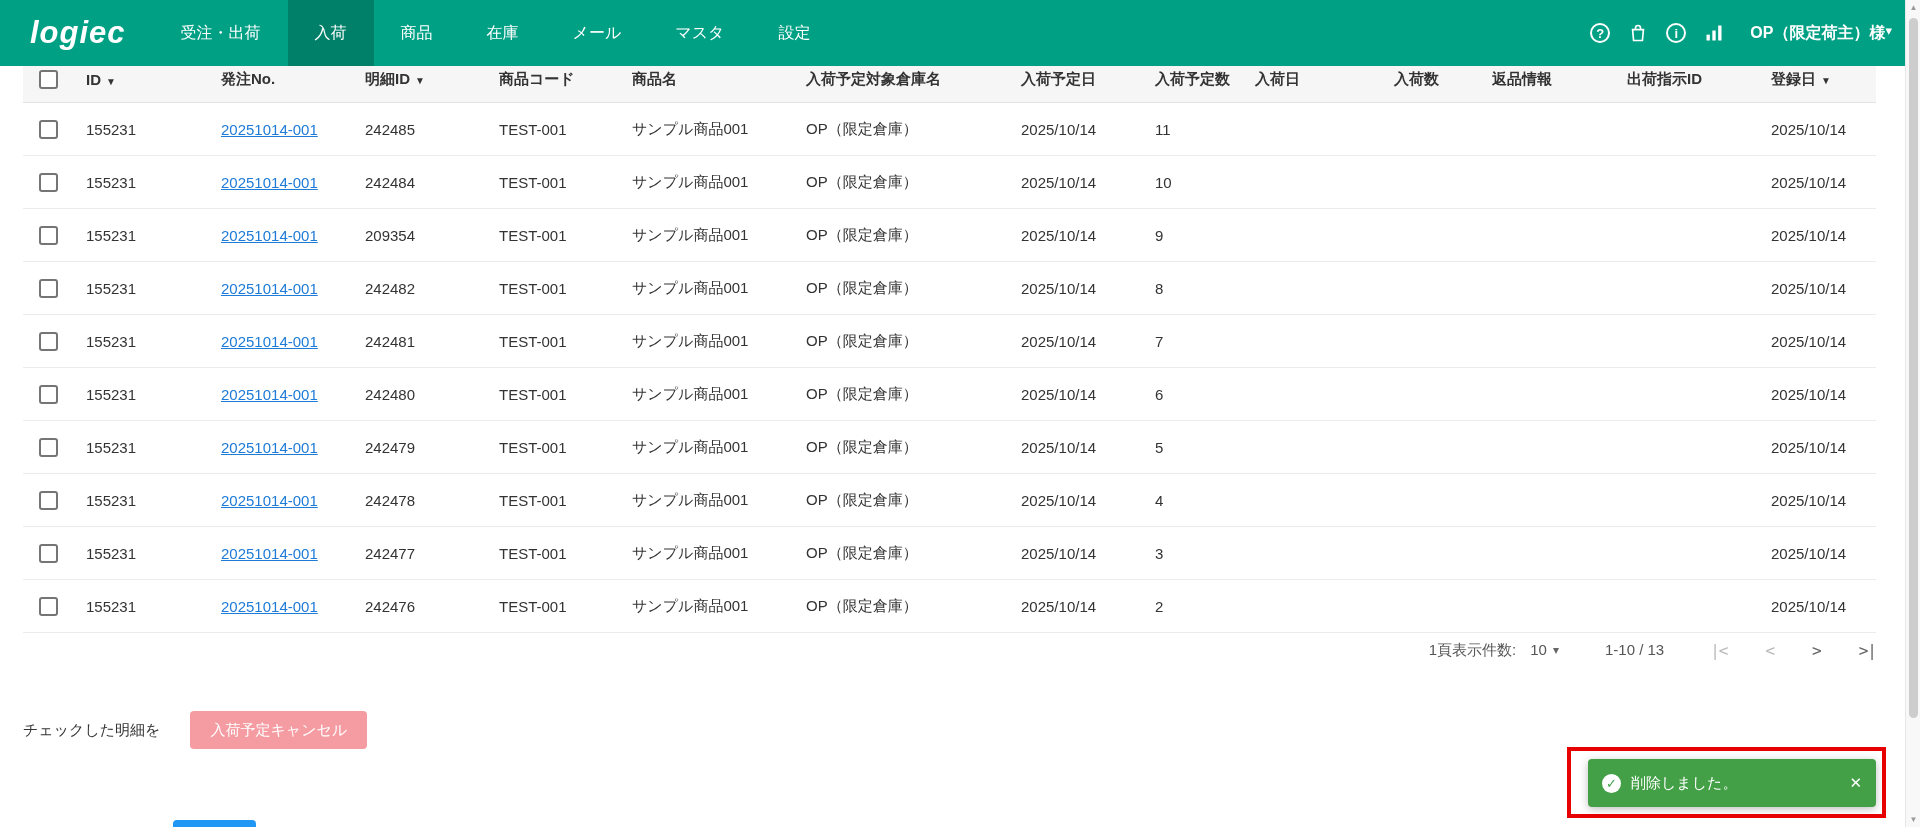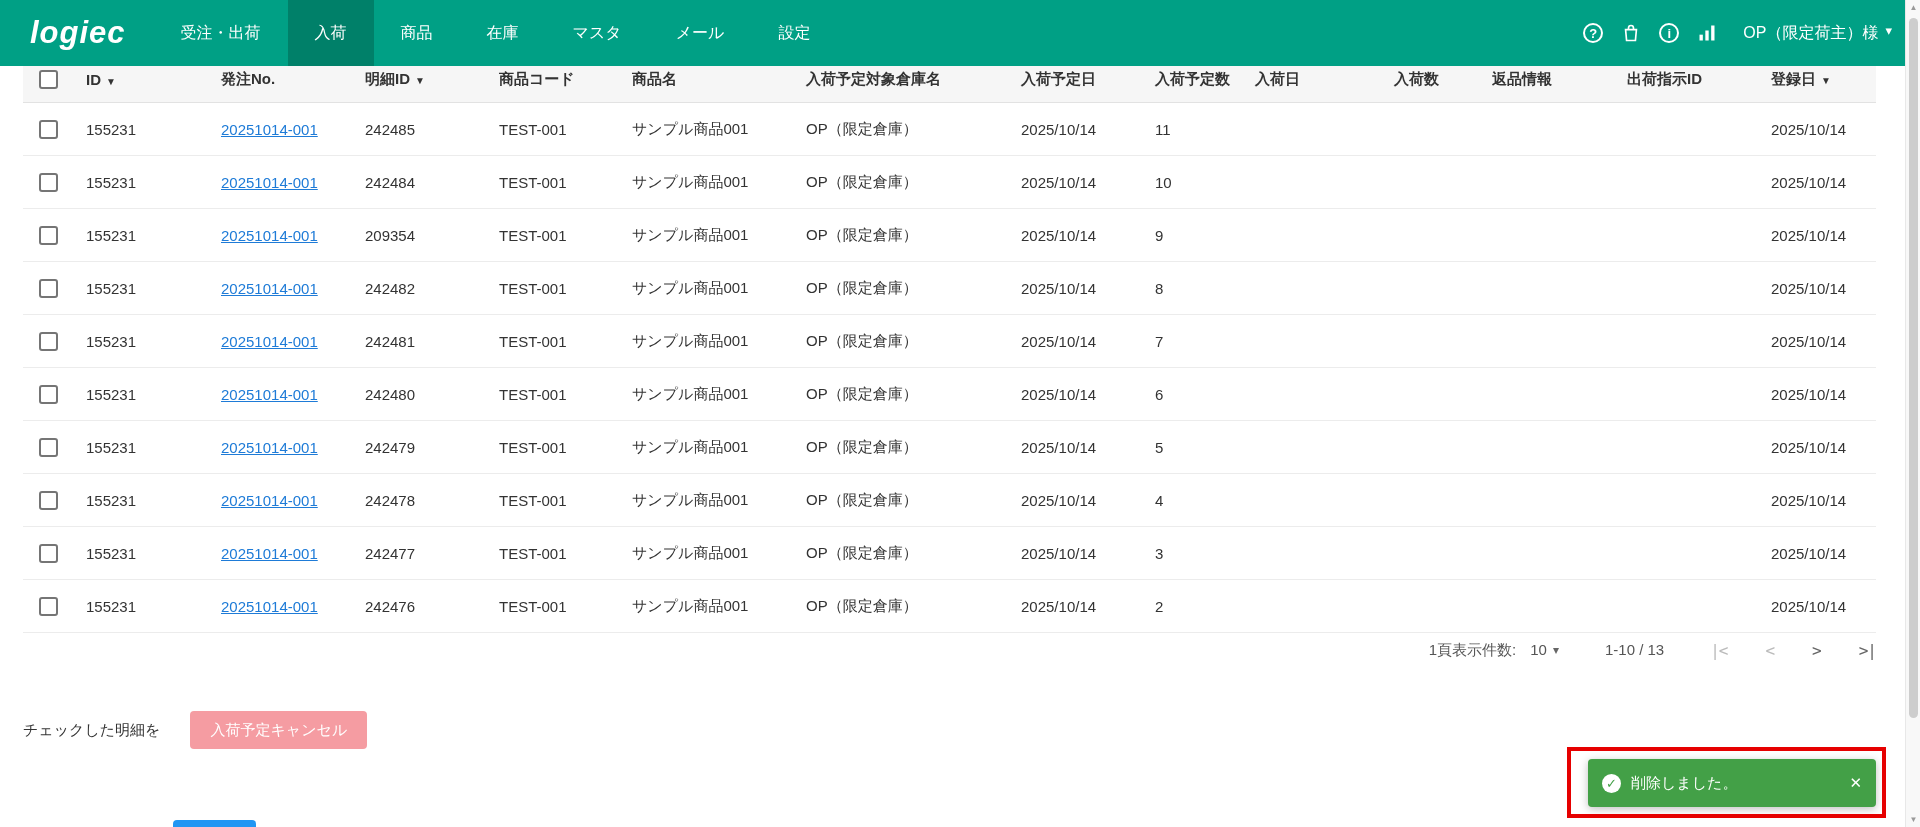--- a/index.html
+++ b/index.html
@@ -13,21 +13,21 @@
   .logo { font-size:31px; font-weight:bold; font-style:italic; letter-spacing:1px;
           padding:0 28px 0 30px; cursor:pointer; }
   .nav { display:flex; height:100%; }
   .nav-item { display:flex; align-items:center; padding:0 27px; font-size:16px;
               color:#fff; cursor:pointer; white-space:nowrap; }
   .nav-item.active { background:#008069; }
   .topbar-right { margin-left:auto; display:flex; align-items:center; gap:17px; padding-right:28px; }
   .tb-icon { width:22px; height:22px; display:flex; align-items:center; justify-content:center;
              cursor:pointer; font-size:13px; font-weight:bold; }
   .tb-icon.circle { border:2px solid #fff; border-radius:50%; width:20px; height:20px; }
-  .user { display:flex; align-items:flex-start; gap:7px; font-size:16px; cursor:pointer; margin-left:8px; white-space:nowrap; }
+  .user { display:flex; align-items:flex-start; gap:0; font-size:16px; cursor:pointer; margin-left:8px; white-space:nowrap;font-weight:bold; }
   .user .caret { font-size:13px; }
 
   
   .tabs { height:50px; display:flex; align-items:stretch; padding-left:26px; background:#fff; }
   .tab { display:flex; align-items:center; gap:6px; margin-right:28px; padding:0 6px;
          font-size:16px; color:#444; cursor:pointer; border-bottom:3px solid transparent; white-space:nowrap; }
   .tab.active { color:#2196F3; border-bottom-color:#2196F3; }
   .tab-caret { font-size:12px; color:#666; }
 
   
@@ -84,22 +84,22 @@
 
 <div class="app">
 
   <header class="topbar">
     <div class="logo">logiec</div>
     <nav class="nav">
         <div class="nav-item">受注・出荷</div>
         <div class="nav-item active">入荷</div>
         <div class="nav-item">商品</div>
         <div class="nav-item">在庫</div>
+        <div class="nav-item">メール</div>
         <div class="nav-item">マスタ</div>
-        <div class="nav-item">メール</div>
         <div class="nav-item">設定</div>
       </nav>
     <div class="topbar-right">
       <span class="tb-icon circle">?</span>
       <span class="tb-icon">
         <svg width="20" height="20" viewBox="0 0 24 24">
             <path d="M5.5 8h13l-1.2 13H6.7L5.5 8z" fill="none" stroke="#fff" stroke-width="2"></path>
             <path d="M9 8V6a3 3 0 0 1 6 0v2" fill="none" stroke="#fff" stroke-width="2"></path>
           </svg>
       </span>

